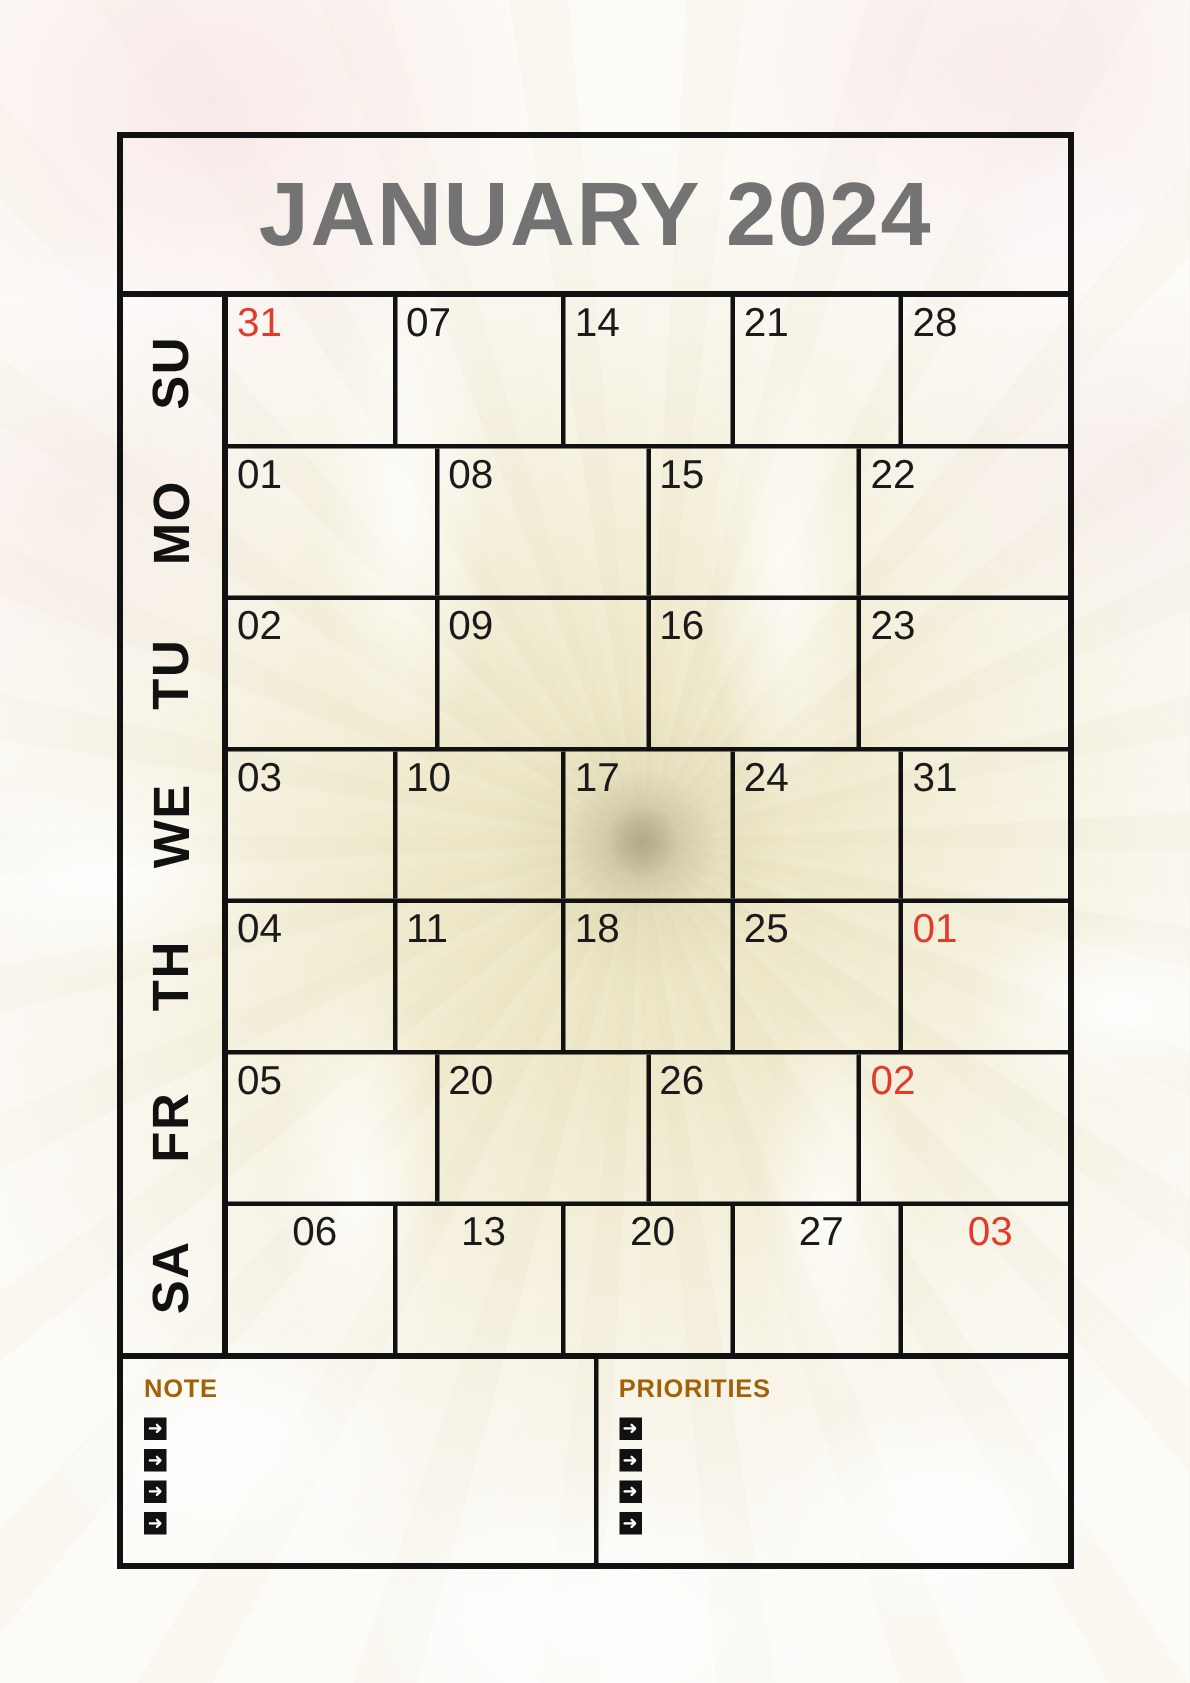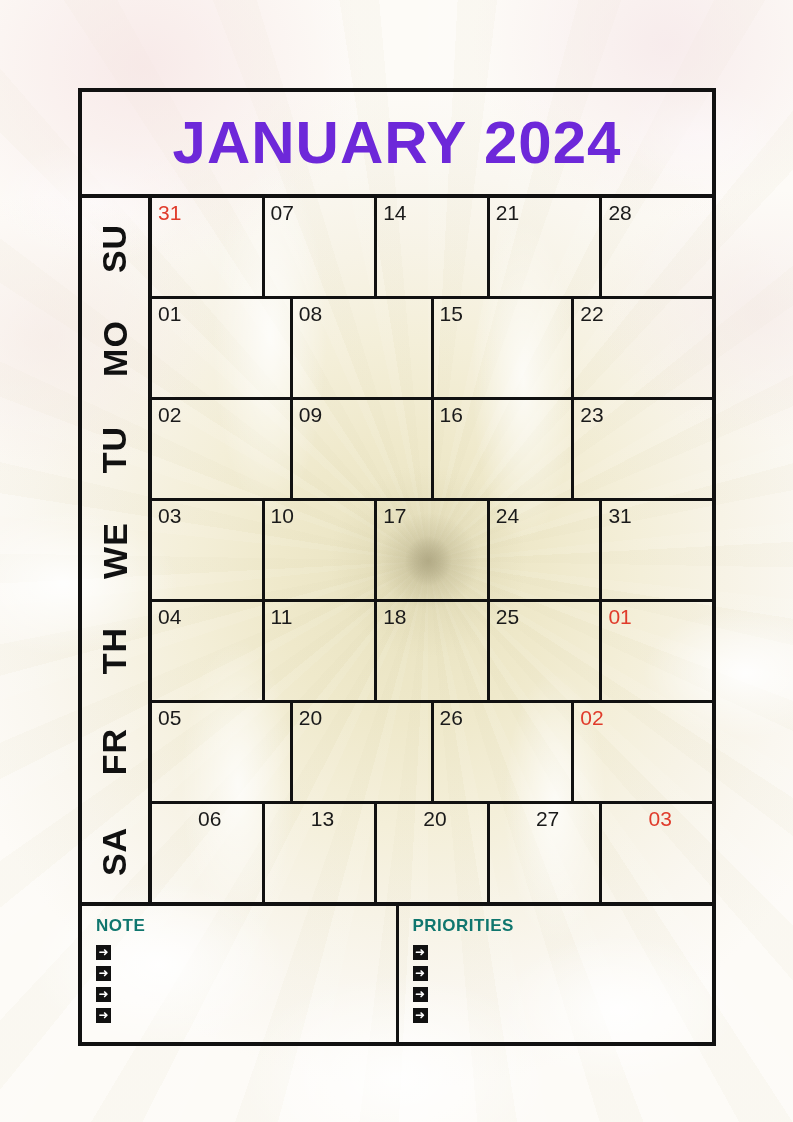--- a/index.html
+++ b/index.html
@@ -84,21 +84,21 @@
     flex: 0 0 102px;
     border-bottom: 4px solid #111111;
     display: flex;
     align-items: center;
     justify-content: center;
   }
   .title-bar .title {
     font-size: 60px;
     font-weight: bold;
     letter-spacing: 1px;
-    color: #6d28d9;
+    color: #737373;
     line-height: 1;
     white-space: nowrap;
   }
 
   .grid-area {
     flex: 1 1 auto;
     display: flex;
     min-height: 0;
   }
 
@@ -148,21 +148,21 @@
     box-sizing: border-box;
     padding: 4px 0 0 6px;
     min-width: 0;
     position: relative;
   }
   .cell:last-child {
     border-right: none;
     border-radius: 19px;
   }
   .cell .num {
-    font-size: 21px;
+    font-size: 27px;
     font-weight: normal;
     color: #1a1a1a;
     line-height: 1;
   }
   .cell .num.muted {
     color: #e03b2b;
   }
 
   
   .bottom {
@@ -174,21 +174,21 @@
     flex: 1 1 0;
     box-sizing: border-box;
     padding: 10px 0 0 14px;
   }
   .panel.left {
     border-right: 3px solid #111111;
   }
   .panel .panel-title {
     font-size: 17px;
     font-weight: bold;
-    color: #0f766e;
+    color: #a16207;
     letter-spacing: 0.5px;
     margin-bottom: 6px;
   }
   .panel .line {
     display: flex;
     align-items: center;
     height: 21px;
   }
   .arrow {
     display: inline-block;

